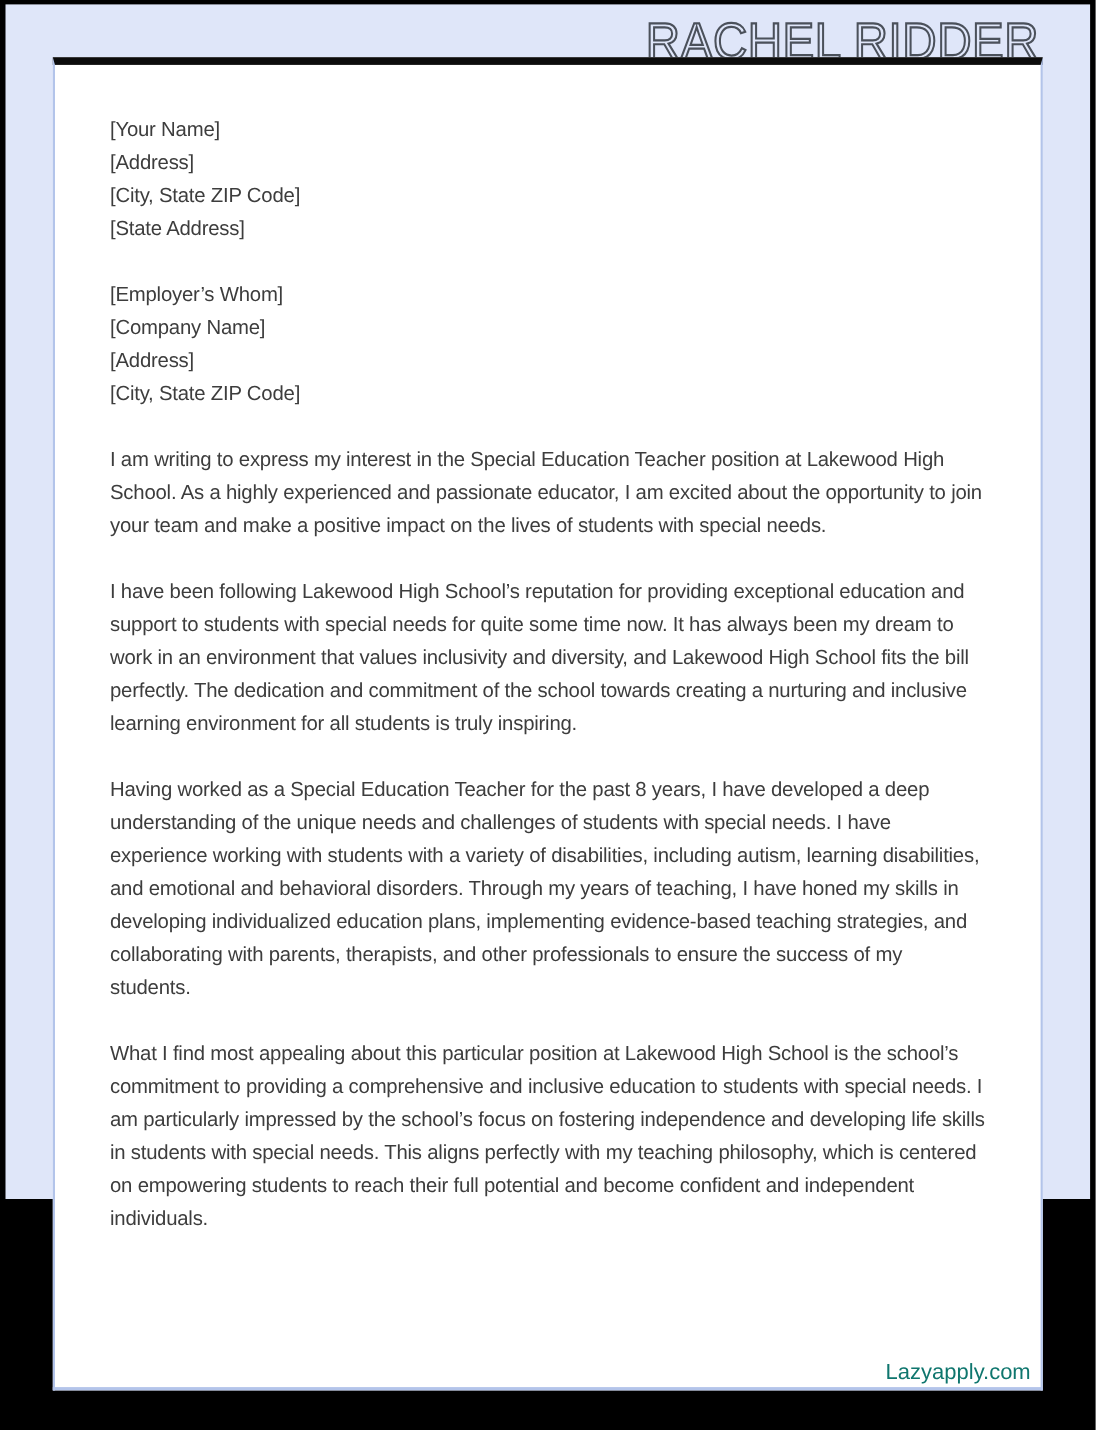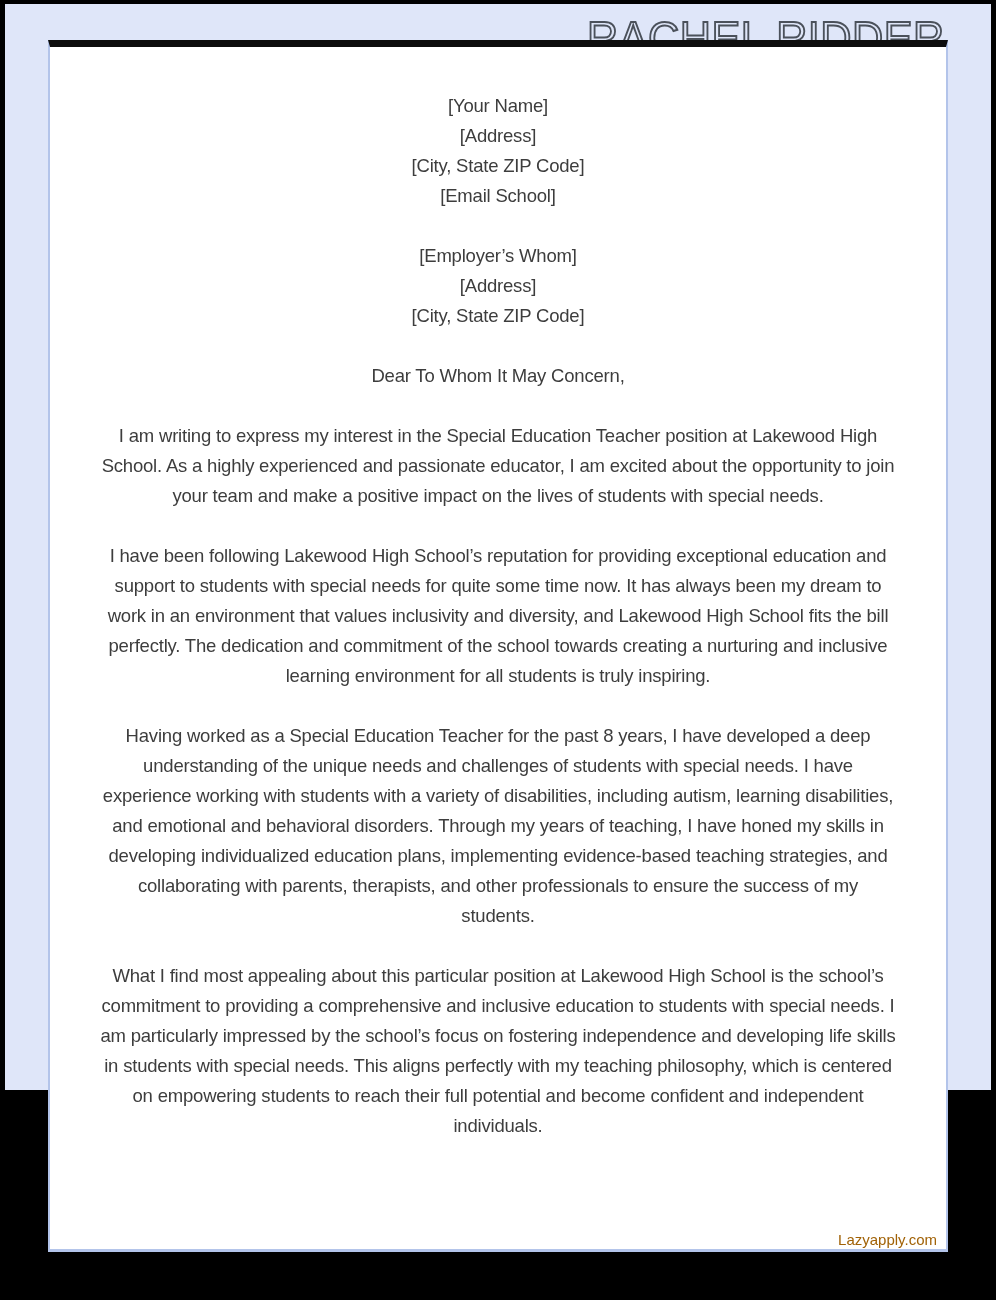--- a/index.html
+++ b/index.html
@@ -8,39 +8,38 @@
     background: #000000;
     position: relative;
     overflow: hidden;
     font-family: "Liberation Sans", sans-serif;
   }
   .canvas {
     position: absolute;
     left: 5px; top: 4px;
     width: 986px; height: 1086px;
     background: #dfe6f9;
-    text-align: center;
   }
   .brand {
     position: absolute;
     top: 6px; right: 46px;
     margin: 0;
     font-family: "Liberation Sans", sans-serif;
     font-size: 47px;
     font-weight: 400;
     letter-spacing: 0.5px;
     color: transparent;
     -webkit-text-stroke: 2px #4b515b;
     transform: scaleX(0.92);
     transform-origin: 100% 50%;
     white-space: nowrap;
   }
   .page {
     position: absolute;
-    left: 43px; top: 36px;
+    left: 43px; top: 48px;
     width: 900px; height: 1212px;
     box-sizing: border-box;
     background: #ffffff;
     border-top: 7px solid #0c0c0c;
     border-left: 2px solid #b3c4ea;
     border-right: 2px solid #b3c4ea;
     border-bottom: 3px solid #b3c4ea;
     overflow: hidden;
   }
   .letter {
@@ -50,50 +49,50 @@
     letter-spacing: -0.2px;
     color: #3d3d3d;
   }
   .block { margin: 0 0 30px 0; }
   .block p, .block div { margin: 0; }
   .para { margin: 0 0 30px 0; }
   .para:last-child { margin-bottom: 0; }
   .watermark {
     position: absolute;
     right: 9px; bottom: 1px;
-    font-size: 15px;
+    font-size: 20px;
     letter-spacing: 0;
-    color: #a16207;
+    color: #0f766e;
   }
 </style>
 </head>
 <body>
 
 <div class="canvas">
 
   <h1 class="brand">RACHEL RIDDER</h1>
 
   <div class="page">
 
     <div class="letter">
 
       <div class="block">
         <div>[Your Name]</div>
         <div>[Address]</div>
         <div>[City, State ZIP Code]</div>
-        <div>[Email School]</div>
+        <div>[State Address]</div>
       </div>
 
       <div class="block">
         <div>[Employer’s Whom]</div>
+        <div>[Company Name]</div>
         <div>[Address]</div>
         <div>[City, State ZIP Code]</div>
       </div>
 
-      <p class="para">Dear To Whom It May Concern,</p>
 
       <p class="para">I am writing to express my interest in the Special Education Teacher position at Lakewood High School. As a highly experienced and passionate educator, I am excited about the opportunity to join your team and make a positive impact on the lives of students with special needs.</p>
       <p class="para">I have been following Lakewood High School’s reputation for providing exceptional education and support to students with special needs for quite some time now. It has always been my dream to work in an environment that values inclusivity and diversity, and Lakewood High School fits the bill perfectly. The dedication and commitment of the school towards creating a nurturing and inclusive learning environment for all students is truly inspiring.</p>
       <p class="para">Having worked as a Special Education Teacher for the past 8 years, I have developed a deep understanding of the unique needs and challenges of students with special needs. I have experience working with students with a variety of disabilities, including autism, learning disabilities, and emotional and behavioral disorders. Through my years of teaching, I have honed my skills in developing individualized education plans, implementing evidence-based teaching strategies, and collaborating with parents, therapists, and other professionals to ensure the success of my students.</p>
       <p class="para">What I find most appealing about this particular position at Lakewood High School is the school’s commitment to providing a comprehensive and inclusive education to students with special needs. I am particularly impressed by the school’s focus on fostering independence and developing life skills in students with special needs. This aligns perfectly with my teaching philosophy, which is centered on empowering students to reach their full potential and become confident and independent individuals.</p>
 
     </div>
 
     <div class="watermark">Lazyapply.com</div>
   </div>

